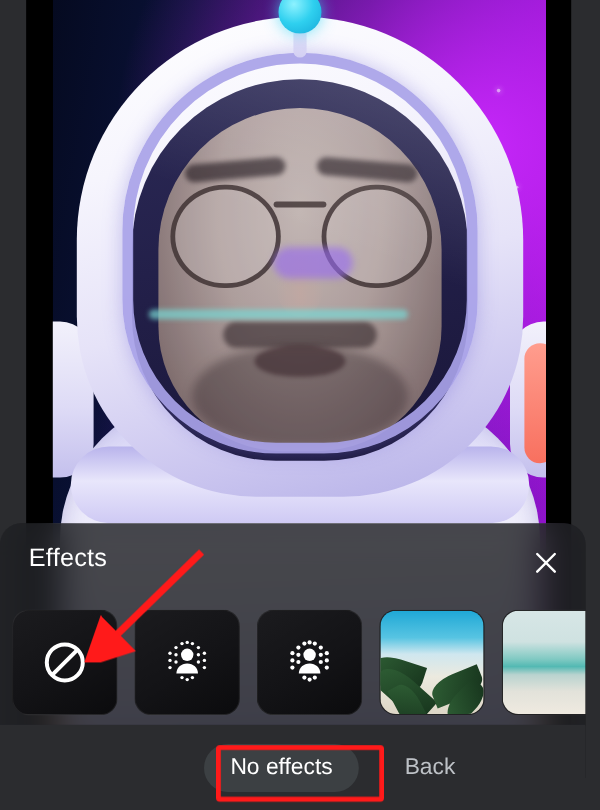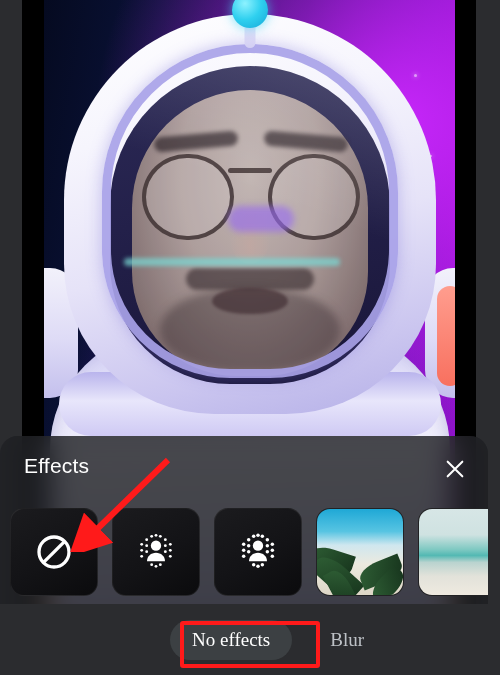--- a/index.html
+++ b/index.html
@@ -242,21 +242,20 @@
     position:absolute; inset:0;
     background:
       linear-gradient(180deg,#d7e6e6 0%, #cfe2e1 30%, #7fc9c2 47%, #53b9b3 54%, #b9d3cf 62%, #e2e2da 78%, #efeae0 100%);
   }
 
   
   #tab-bar{
     position:absolute; left:0; right:0; bottom:0; height:70px;
     display:flex; align-items:center; gap:16px; padding-left:170px;
     background:#2b2c2f;
-    font-family:Liberation Serif, serif;
   }
   .tab{
     flex:0 0 auto; white-space:nowrap; cursor:pointer;
     font-size:19px; color:#bdc1c6; padding:9px 22px; border-radius:20px;
   }
   .tab.selected{
     color:#ffffff; background:#3c4043;
   }
 
   
@@ -423,21 +422,21 @@
         </div>
       </div>
 
       <div class="thumb">
         <div id="thumb-beach-ocean-art"></div>
       </div>
     </div>
 
     <div id="tab-bar">
       <div class="tab selected">No effects</div>
-      <div class="tab">Blur</div>
+      <div class="tab">Back</div>
     </div>
   </div>
 
   <svg id="annotation-arrow" viewBox="0 0 120 100">
     <defs>
       <marker id="ah" markerWidth="7" markerHeight="7" refX="2" refY="3.5" orient="auto">
         <path d="M0,0 L7,3.5 L0,7 z" fill="#ff1a1a"></path>
       </marker>
     </defs>
     <path d="M108 8 L30 84" stroke="#ff1a1a" stroke-width="6" fill="none" marker-end="url(#ah)"></path>

